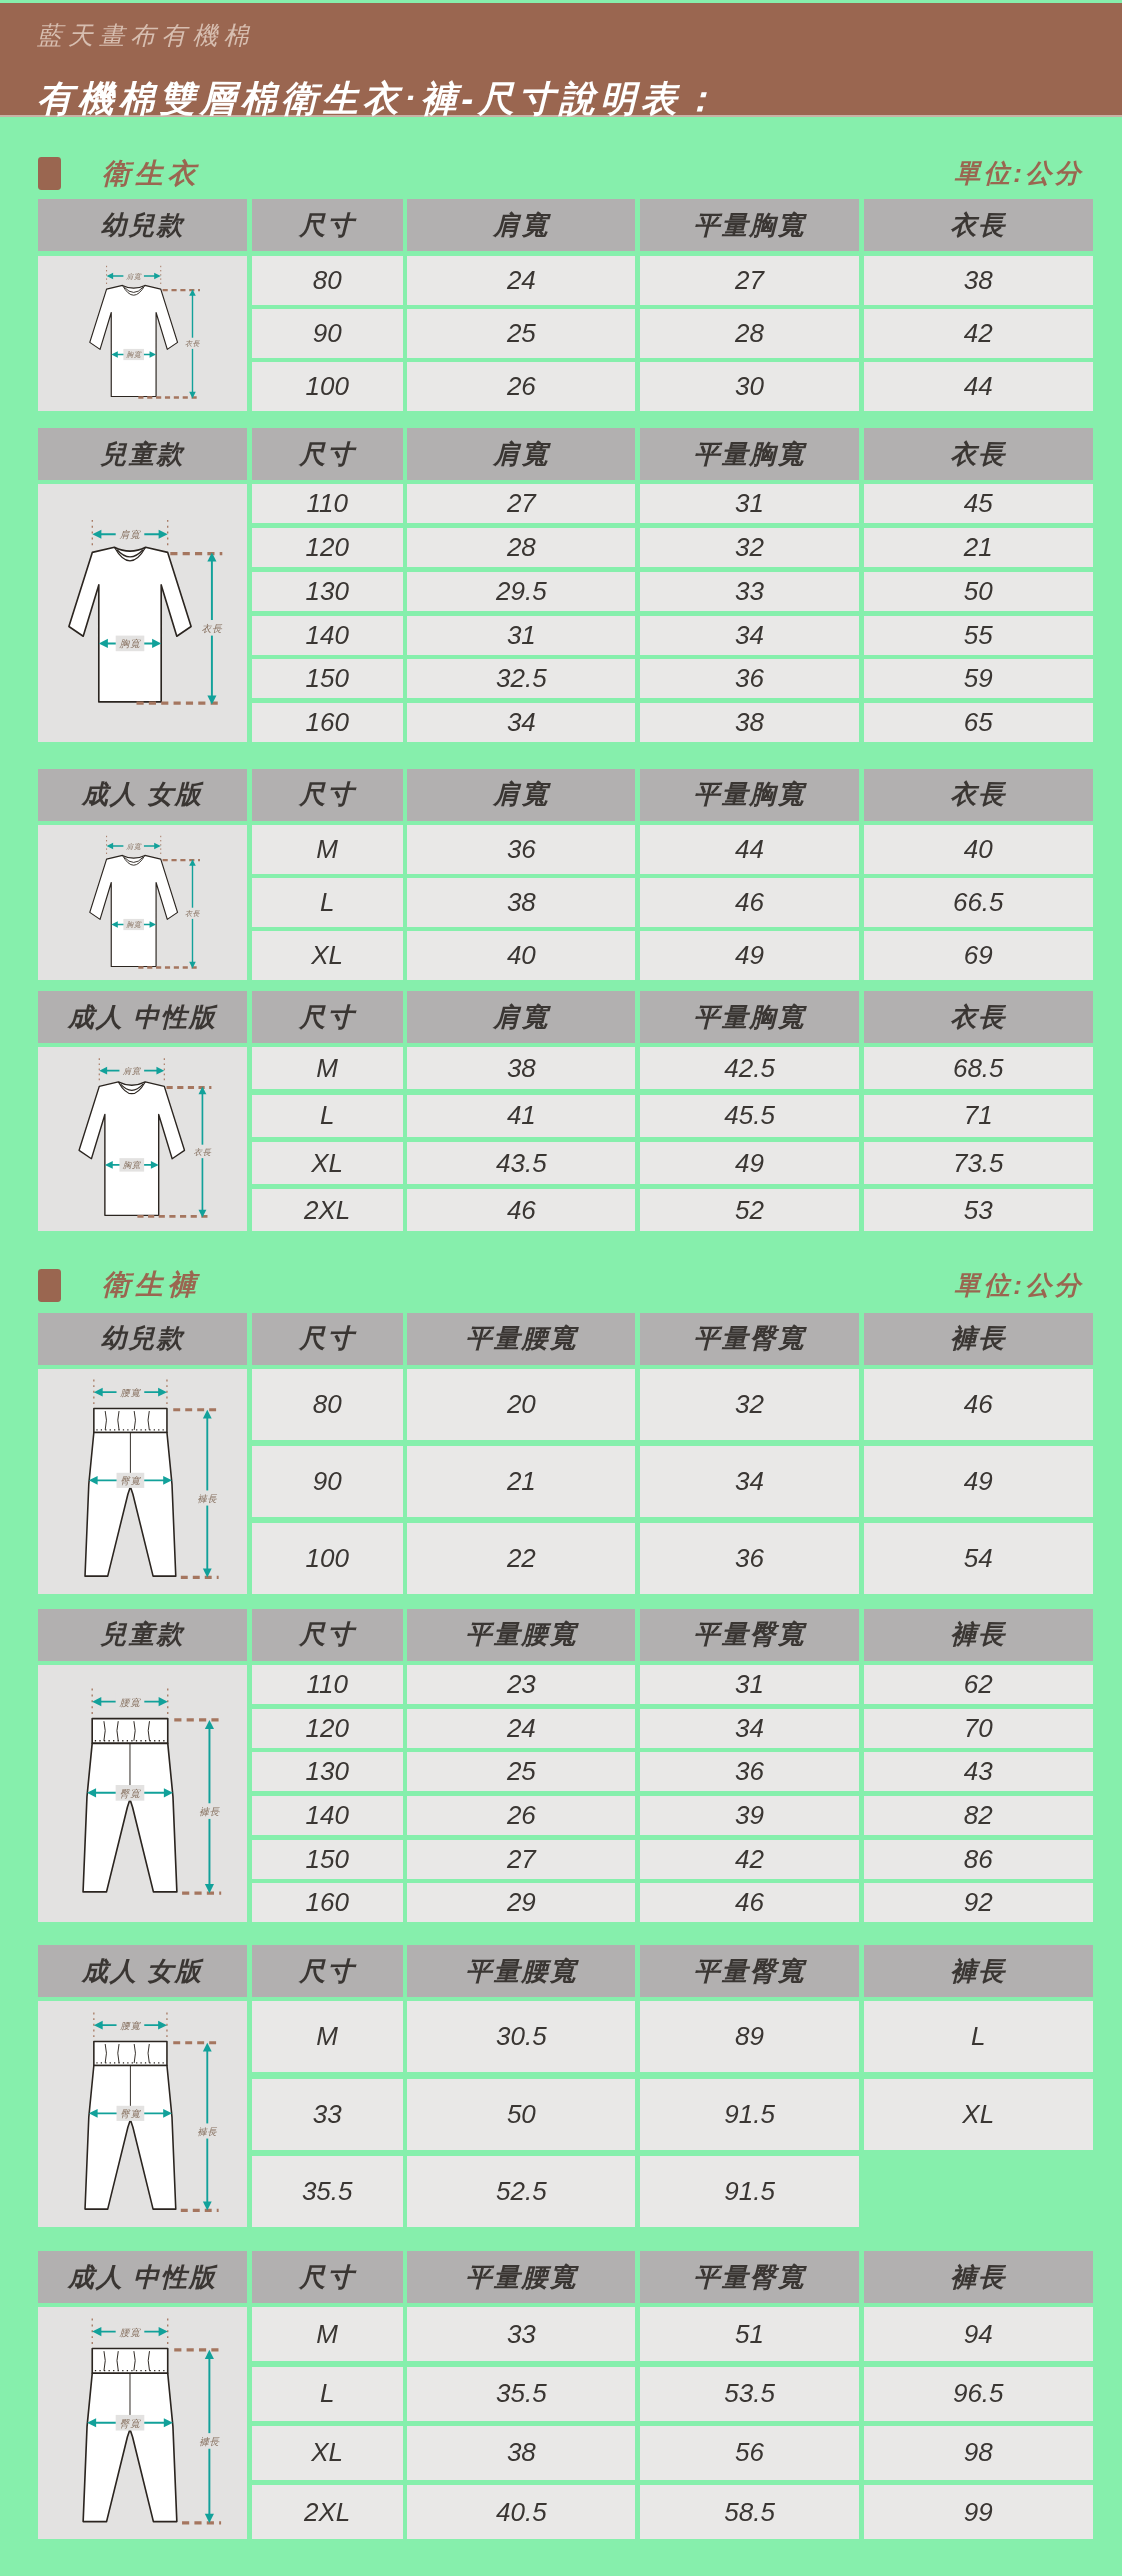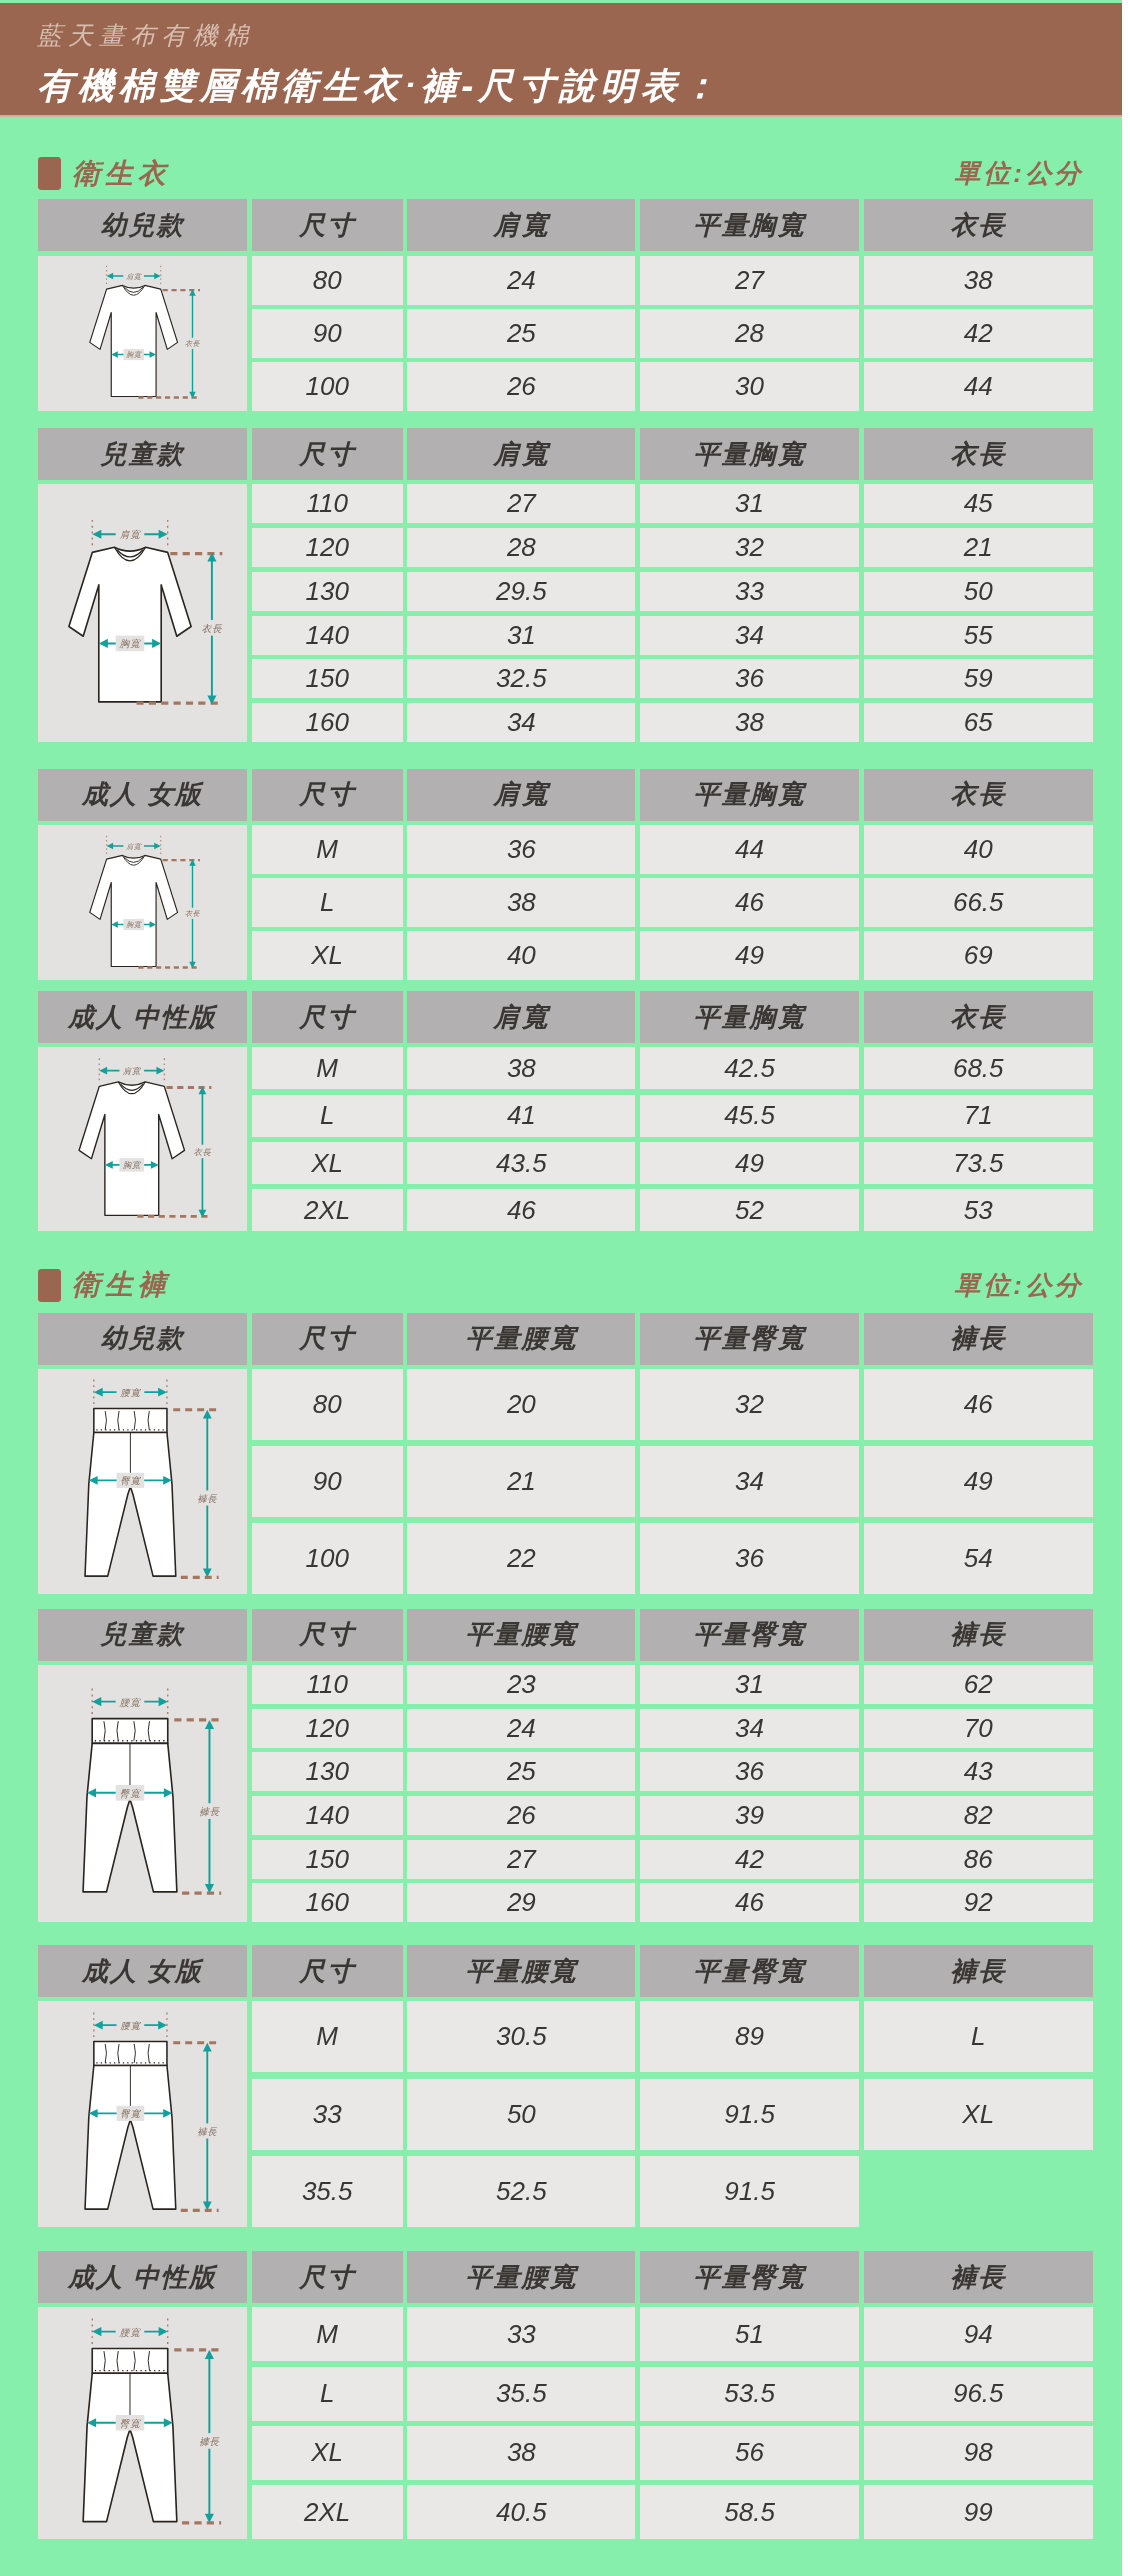--- a/index.html
+++ b/index.html
@@ -2,23 +2,23 @@
 <html style="font-size:11px"><head>
 <meta charset="utf-8">
 <style>
   html,body{margin:0;padding:0;background:#ffffff;}
   .page{position:relative;width:1122px;height:2576px;background:#86efac;overflow:hidden;
         font-family:"Liberation Sans","DejaVu Sans",sans-serif;font-style:italic;}
   
   .banner{margin-top:2.7px;height:114px;background:#9A6650;box-sizing:border-box;
           padding-left:37px;border-bottom:2px solid #C8B2A5;}
   .brand{padding-top:16.3px;font-size:25px;letter-spacing:6.1px;color:#D7BEB0;}
-  .title{margin-top:10px;font-size:36px;font-weight:bold;letter-spacing:4.7px;color:#ffffff;}
+  .title{margin-top:23px;font-size:36px;font-weight:bold;letter-spacing:4.7px;color:#ffffff;}
   
-  .section-head{margin:0 38px;display:flex;align-items:center;}
+  .section-head{margin:0 38px;display:flex;align-items:center;gap:30px;}
   .sq{width:23px;height:33px;background:#9A6650;border-radius:3.4px;margin-right:11px;flex:0 0 auto;}
   .sec-title{font-size:28px;font-weight:bold;color:#9A6650;letter-spacing:4.7px;}
   .unit{margin-left:auto;font-size:26px;font-weight:bold;color:#9A6650;letter-spacing:3.4px;}
   
   .size-table{margin-left:38px;margin-right:38px;width:1054px;text-align:right;}
   .thead,.tbody{display:grid;grid-template-columns:209px 151px 228px 219px 229px;column-gap:4.7px;}
   .tbody{margin-top:4.1px;}
   .th{height:52px;background:#B2B0B0;display:flex;align-items:center;justify-content:center;
       font-size:26px;font-weight:600;color:#3A3633;letter-spacing:2px;}
   .cell{background:#E9E8E7;display:flex;align-items:center;justify-content:center;

